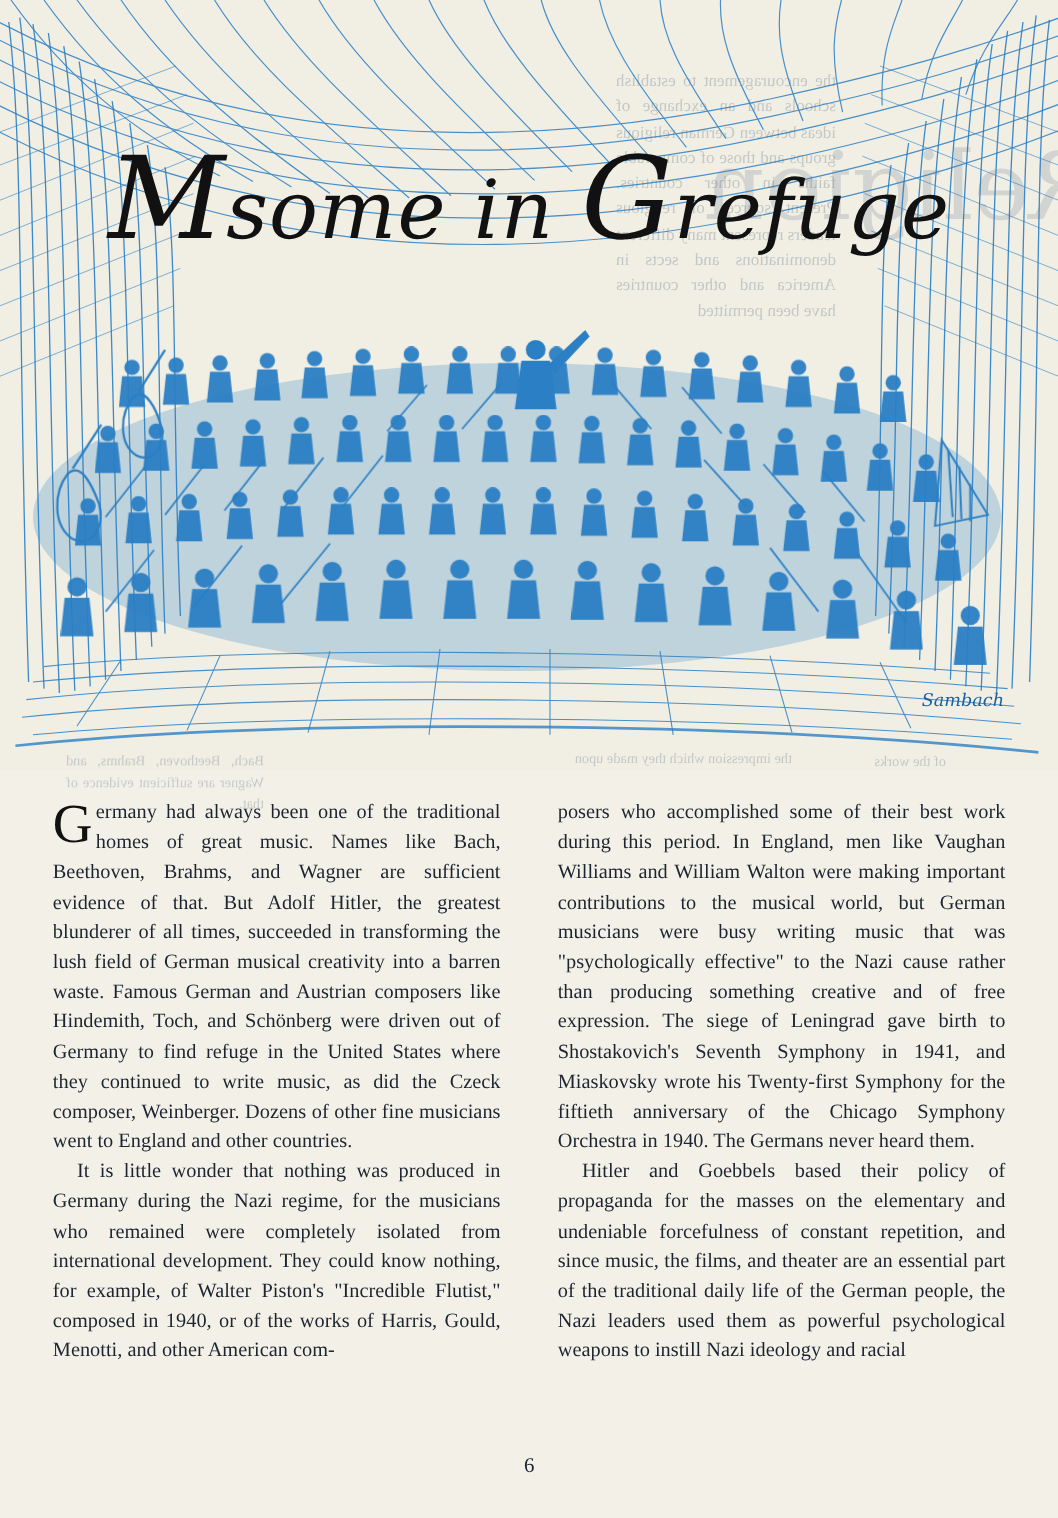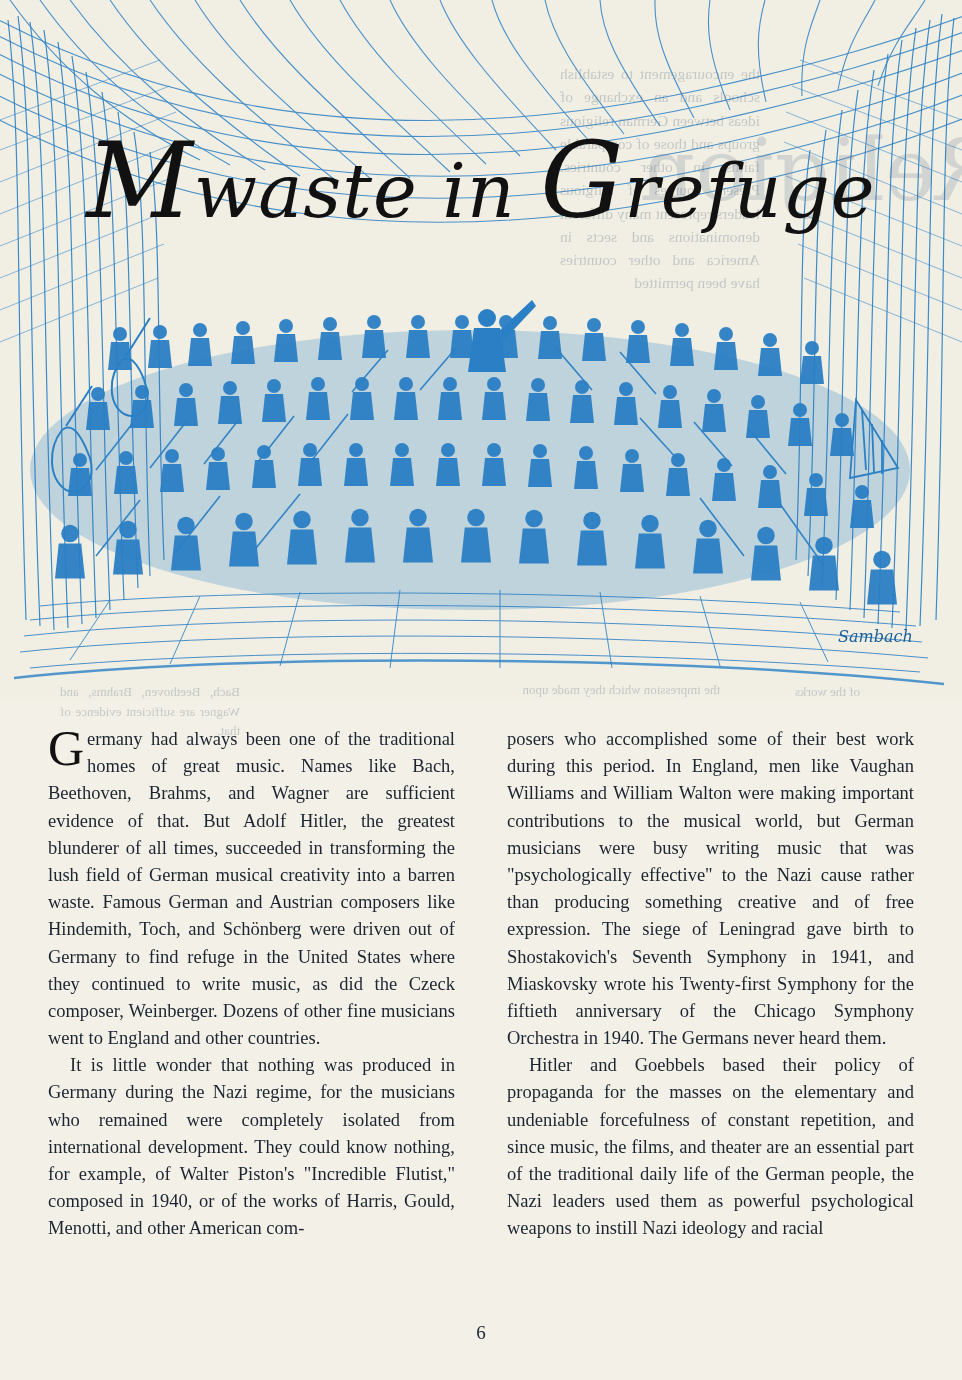--- a/index.html
+++ b/index.html
@@ -400,21 +400,21 @@
         <g stroke="#2b7fc4" stroke-width="2.4" fill="none" opacity="0.8">
           <path d="M14,678 C 260,652 680,656 944,684"></path>
         </g>
 
         <text x="838" y="642" fill="#1a5f9c" font-family="DejaVu Serif, serif" font-size="16" font-style="italic">Sambach</text>
       </g>
     </svg>
   </div>
 
   <div class="title">
-    <span class="cap">M</span><span>waste in </span><span class="cap">G</span><span>refuge</span>
+    <span class="cap">M</span><span>some in </span><span class="cap">G</span><span>refuge</span>
   </div>
 
   <div class="columns">
     <div class="col">
       <p class="first"><span class="dropcap">G</span><span>ermany had always been one of the traditional homes of great music. Names like Bach, Beethoven, Brahms, and Wagner are sufficient evidence of that.  But Adolf Hitler, the greatest blunderer of all times, succeeded in transforming the lush field of German musical creativity into a barren waste.  Famous German and Austrian composers like Hindemith, Toch, and Schönberg were driven out of Germany to find refuge in the United States where they continued to write music, as did the Czeck composer, Weinberger.  Dozens of other fine musicians went to England and other countries.</span></p>
       <p><span>It is little wonder that nothing was produced in Germany during the Nazi regime, for the musicians who remained were completely isolated from international development. They could know nothing, for example, of Walter Piston's "Incredible Flutist," composed in 1940, or of the works of Harris, Gould, Menotti, and other American com-</span></p>
     </div>
     <div class="col">
       <p class="first"><span>posers who accomplished some of their best work during this period.  In England, men like Vaughan Williams and William Walton were making important contributions to the musical world, but German musicians were busy writing music that was "psychologically effective" to the Nazi cause rather than producing something creative and of free expression.  The siege of Leningrad gave birth to Shostakovich's Seventh Symphony in 1941, and Miaskovsky wrote his Twenty-first Symphony for the fiftieth anniversary of the Chicago Symphony Orchestra in 1940.  The Germans never heard them.</span></p>
       <p><span>Hitler and Goebbels based their policy of propaganda for the masses on the elementary and undeniable forcefulness of constant repetition, and since music, the films, and theater are an essential part of the traditional daily life of the German people, the Nazi leaders used them as powerful psychological weapons to instill Nazi ideology and racial</span></p>

